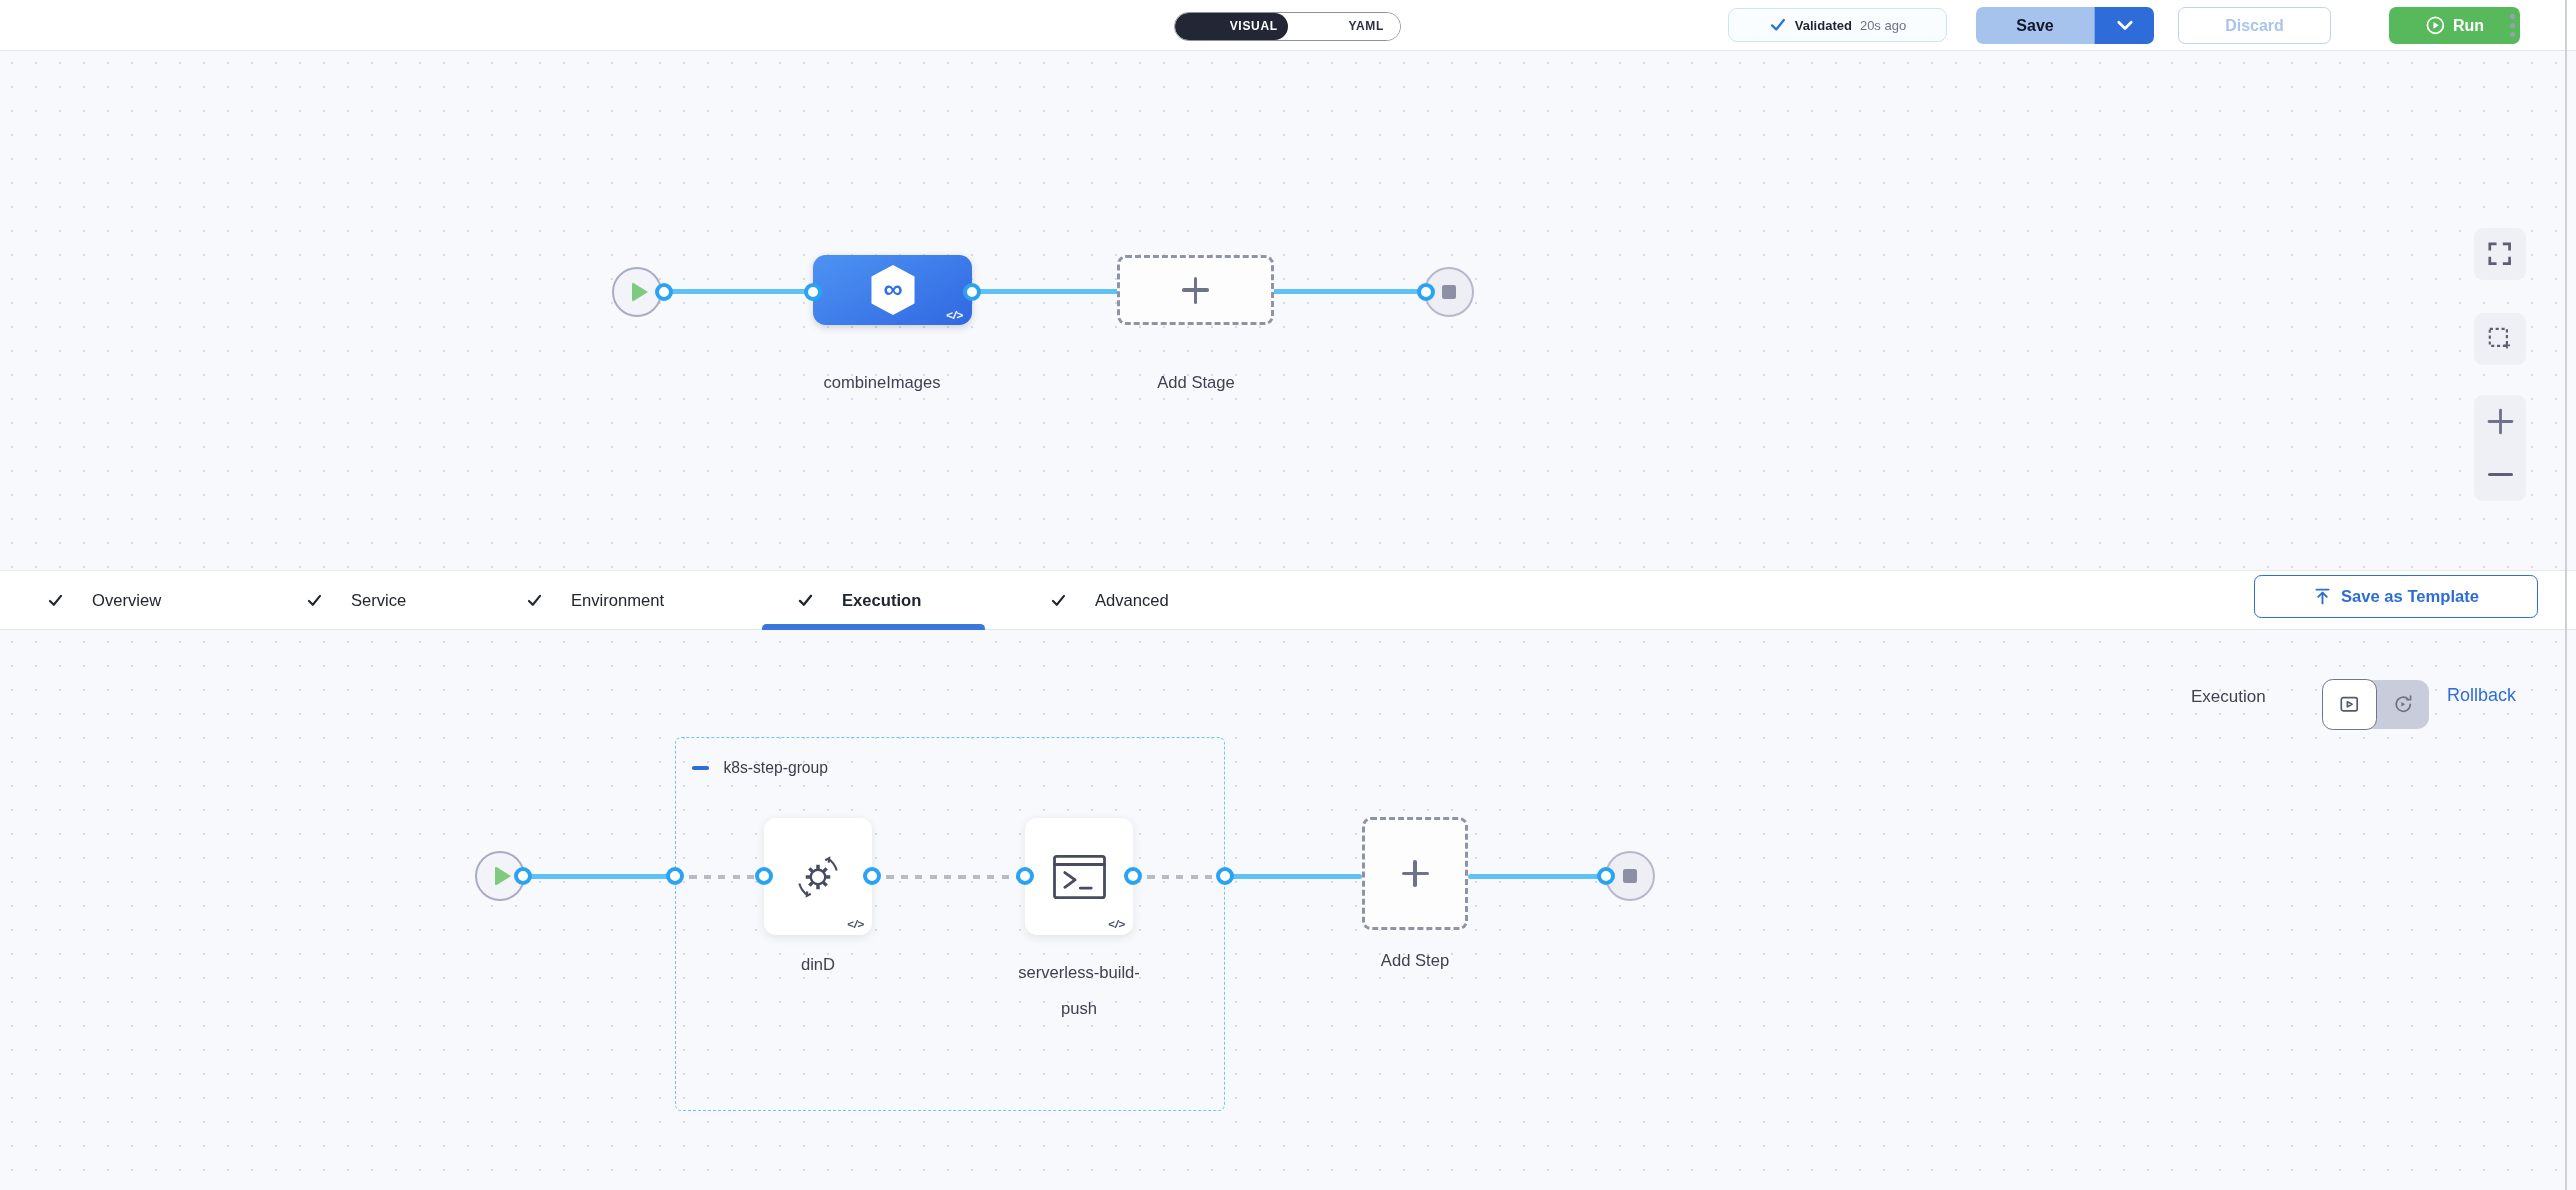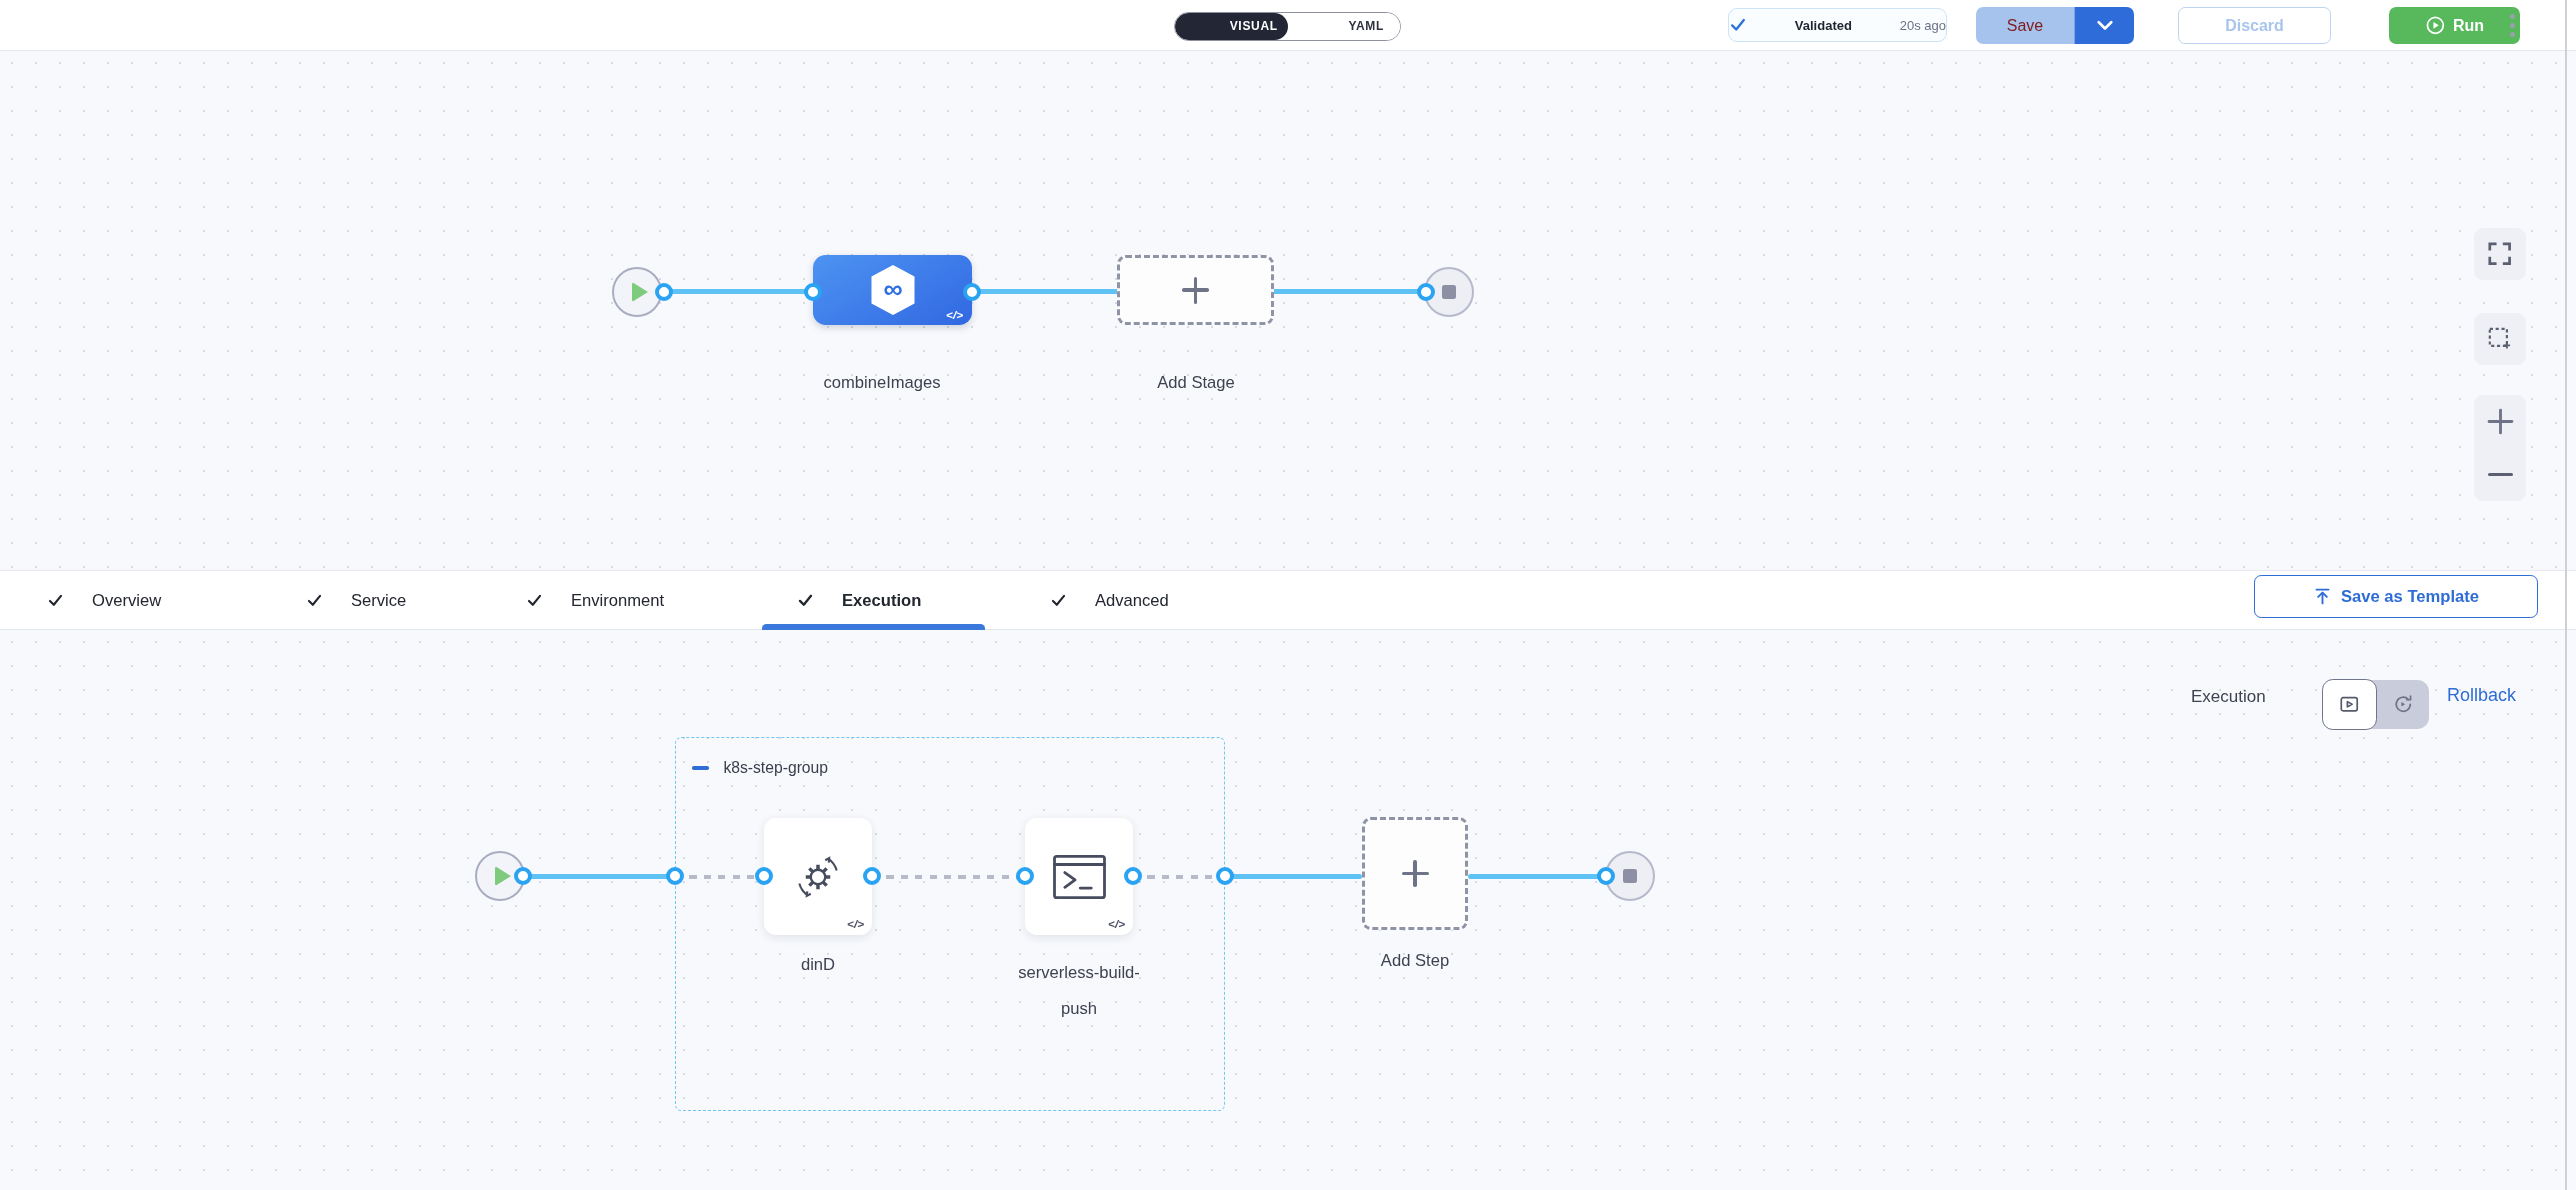--- a/index.html
+++ b/index.html
@@ -17,26 +17,26 @@
   .mode-toggle { position:absolute; left:1174px; top:11.7px; width:227px; height:29px;
                  border:1.3px solid #8d91a0; border-radius:15.3px; background:#fff;
                  display:flex; overflow:hidden; }
   .mode-seg { flex:1; display:flex; align-items:center; justify-content:center;
               font-size:12px; font-weight:700; letter-spacing:0.7px; color:#2e3140;
               background:#fff; border:none; cursor:pointer;padding-left:45px; }
   .mode-seg.active { background:#232634; color:#fff; border-radius:14.4px; }
 
   .validated-badge { position:absolute; left:1728px; top:8px; width:219px; height:34px;
                      border:1.3px solid #cde4f5; background:#fafdff; border-radius:9px;
-                     display:flex; align-items:center; justify-content:space-between; gap:8px; cursor:pointer; }
+                     display:flex; align-items:center; justify-content:center; gap:8px; cursor:pointer; }
   .validated-label { font-size:13px; font-weight:700; color:#1f2430; }
   .validated-time { font-size:13px; color:#6d7086; }
 
   .save-split { position:absolute; left:1976px; top:7.2px; height:37px; display:flex; border-radius:7.2px; overflow:hidden; }
-  .save-main { width:98px; background:#a6c3ee; color:#7f1d1d; font-size:16px; font-weight:400;
+  .save-main { width:118px; background:#a6c3ee; color:#0f172a; font-size:16px; font-weight:700;
                border:none; cursor:default; }
   .save-caret { width:60px; background:#2e6cd9; border:none; border-left:0.9px solid #7ea4e6;
                 display:flex; align-items:center; justify-content:center; cursor:pointer; }
   .discard-btn { position:absolute; left:2178px; top:7.2px; width:153px; height:37px; background:#fff;
                  border:1.3px solid #bdd3f1; border-radius:7.2px; color:#a9c5ee; font-size:16px; font-weight:700; cursor:default; }
   .run-btn { position:absolute; left:2353px; top:7.2px; width:131px; height:37px; background:#58b85c;
              border:none; border-radius:7.2px; color:#fff; font-size:16px; font-weight:700; cursor:pointer;
              display:flex; align-items:center; justify-content:center; gap:7.2px;margin-left:36px; }
   .kebab { position:absolute; left:2501px; top:7.2px; width:23.4px; height:37px; background:none; border:none;
            display:flex; flex-direction:column; align-items:center; justify-content:center; gap:3.6px; cursor:pointer; }

